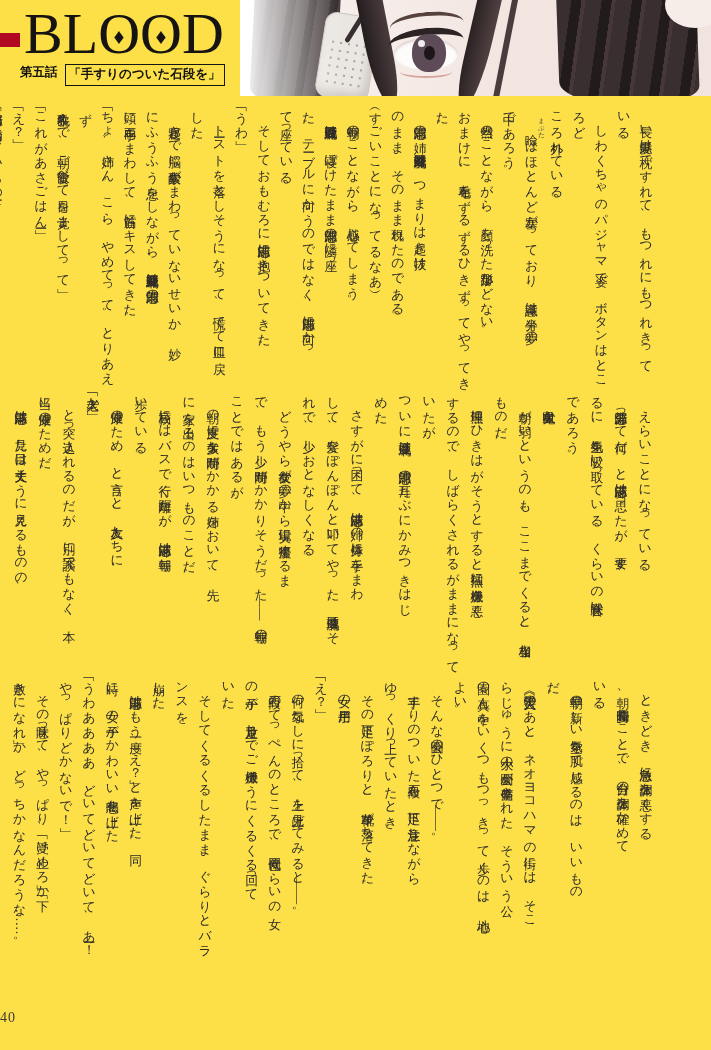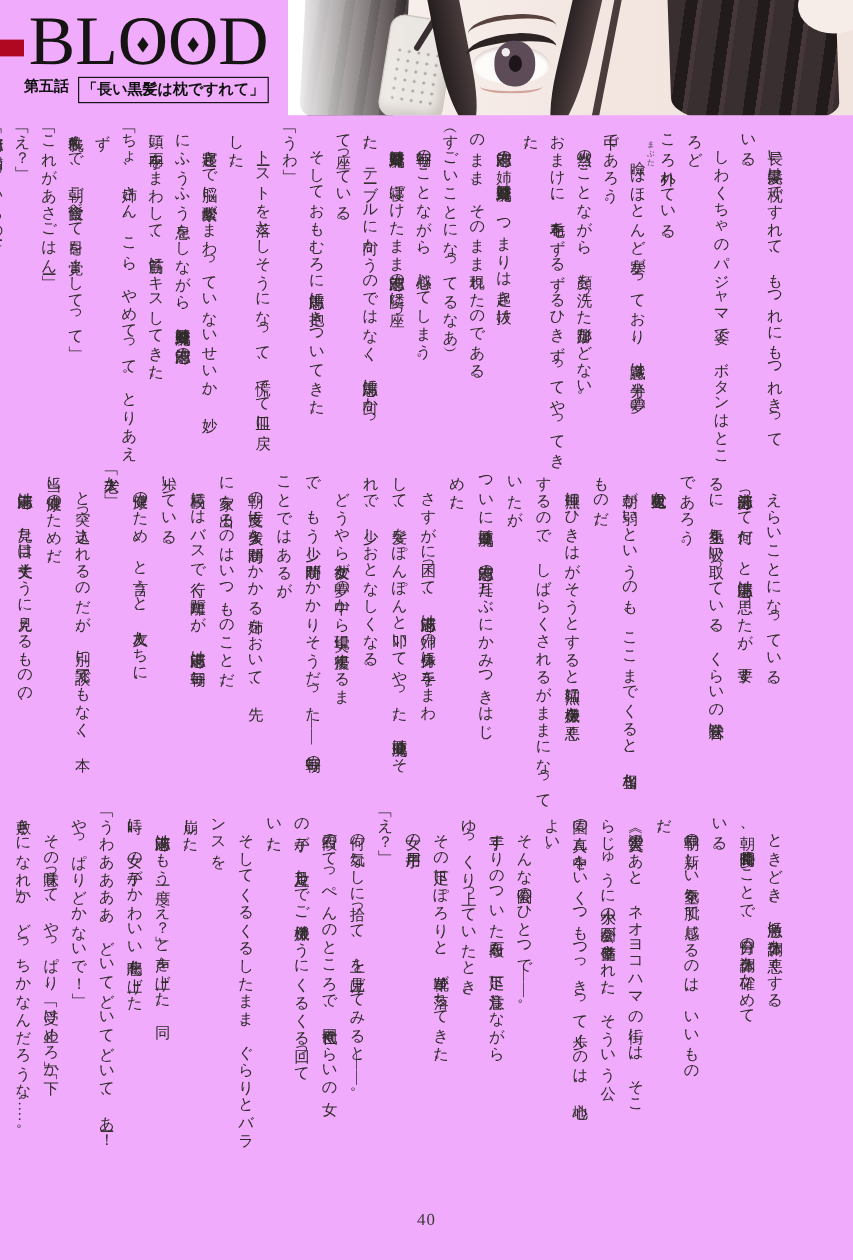--- a/index.html
+++ b/index.html
@@ -1,20 +1,20 @@
 <!DOCTYPE html>
 <html lang="ja" style="--accent: #b10822; --ink: #2e2b28;"><head>
 <meta charset="utf-8">
 <style>
   :root { --accent:#b10822; --ink:#2e2b28; }
   * { box-sizing:border-box; }
   html,body { margin:0; padding:0; background:#888; }
   .page {
     position:relative; width:711px; height:1050px; margin:0 auto;
-    background:#f0abfc; overflow:hidden;
+    background:#fde047; overflow:hidden;
     font-family:"Liberation Serif","DejaVu Serif",serif;
     color:var(--ink);
   }
 
   
   .red-bar { position:absolute; left:0; top:33px; width:20px; height:14px; background:var(--accent); }
   .logo {
     position:absolute; left:24px; top:2px; font-size:58px; line-height:64px;
     letter-spacing:0px; color:#161412; font-weight:normal; white-space:nowrap;
   }
@@ -103,34 +103,34 @@
   .band-1 { top:388px; }
   .band-2 { top:673px; }
   .band-0 .tline { line-height:22.3px; }
   .band-1 .tline { line-height:24px; }
   .band-2 .tline { line-height:23.2px; }
   .tline { height:284px; margin:0; }
   ruby rt { font-size:6.4px; letter-spacing:0; color:#444; }
 
   
   .page-num {
-    position:absolute; left:0; right:0; top:1010px; text-align:center;
+    position:absolute; left:0; right:0; top:1010px; 
     font-size:14px; color:#3c3a38; letter-spacing:1px;
   }
 </style>
 </head>
 <body>
 
 <div class="page">
 
   <div class="red-bar"></div>
   <div class="logo"><span class="logo-letter">B</span><span class="logo-letter">L</span><span class="logo-letter logo-o">O</span><span class="logo-letter logo-o">O</span><span class="logo-letter">D</span></div>
   <div class="episode">
     <span>第五話</span>
-    <span class="episode-title-box">「長い黒髪は枕ですれて」</span>
+    <span class="episode-title-box">「手すりのついた石段を」</span>
   </div>
 
   <div class="illust">
     <div class="shape hair-a"></div>
     <div class="shape eyepatch"></div>
     <div class="shape eyepatch-dots"></div>
     <div class="shape patch-cord"></div>
     <div class="shape hair-b"></div>
     <div class="shape brow"></div>
     <div class="shape eye-lid"></div>

